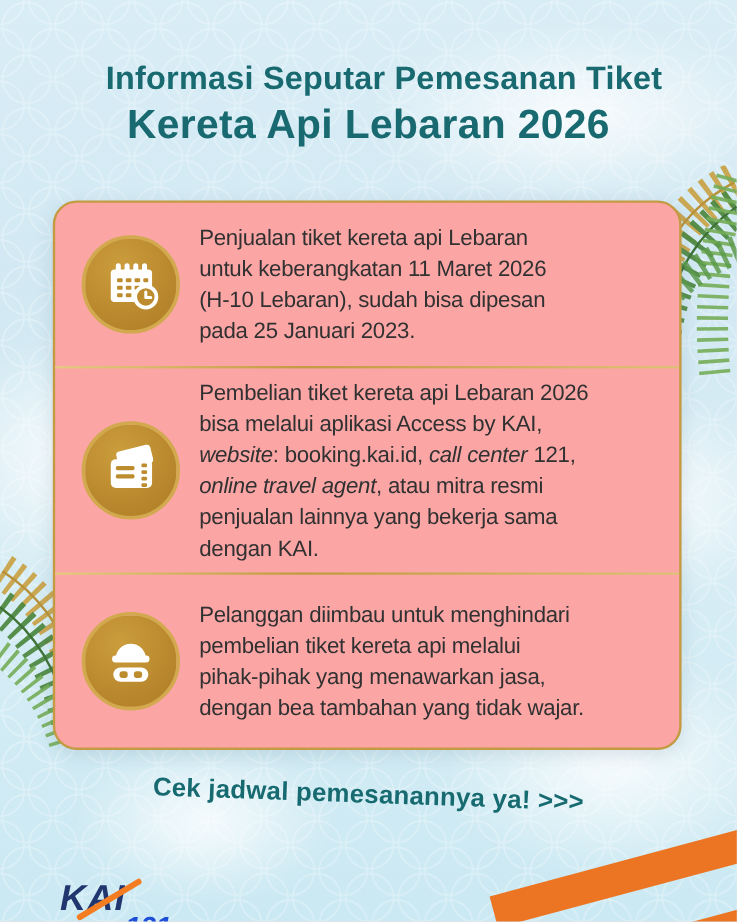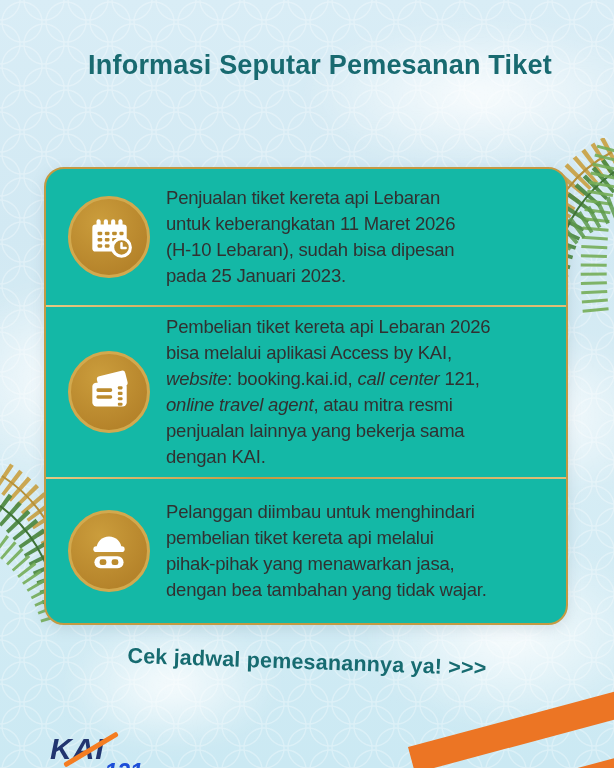--- a/index.html
+++ b/index.html
@@ -25,21 +25,21 @@
   .stripe{position:absolute;background:#ec7524;z-index:2;transform-origin:top left;}
   .stripe.s1{left:408px;top:747px;width:320px;height:27px;transform:rotate(-15deg);}
   .stripe.s2{left:503px;top:788px;width:260px;height:40px;transform:rotate(-15deg);}
 
   .poster-header{position:absolute;left:0;top:50px;width:614px;text-align:center;z-index:4;color:#186a70;}
   .title-line1{font-size:27px;font-weight:600;letter-spacing:.2px;padding-left:26px;}
   .title-line2{font-size:34px;font-weight:800;letter-spacing:.3px;margin-top:4px;}
 
   .info-card{
     position:absolute;left:44px;top:167px;width:524px;height:458px;z-index:3;
-    background:#14b8a6;border:2px solid #c49a43;border-radius:20px;box-sizing:border-box;
+    background:#fca5a5;border:2px solid #c49a43;border-radius:20px;box-sizing:border-box;
     box-shadow:0 4px 14px rgba(90,120,140,.18);
     display:flex;flex-direction:column;overflow:hidden;
   }
   .card-row{display:flex;align-items:center;gap:16px;padding:0 14px 0 22px;}
   .card-row.r1{height:136px;}
   .card-row.r2{height:170px;}
   .card-row.r3{height:144px;border-radius:10px;}
   .divider{height:2px;background:linear-gradient(90deg,#e6c883,#c49a43 40%,#e0bf78);}
 
   .icon-badge{
@@ -104,20 +104,21 @@
   <path d="M0,58 C28,78 50,112 58,156" stroke="#4f8a43" stroke-width="30" stroke-dasharray="4 7" fill="none" opacity="0.95"></path>
   <path d="M0,58 C28,78 50,112 58,156" stroke="#3f7336" stroke-width="2" fill="none"></path>
   <path d="M0,96 C22,112 42,138 52,172" stroke="#74ad58" stroke-width="22" stroke-dasharray="3 6" fill="none" opacity="0.9"></path>
 </svg>
 
 <div class="stripe s1"></div>
 <div class="stripe s2"></div>
 
 <div class="poster-header">
   <div class="title-line1">Informasi Seputar Pemesanan Tiket</div>
+  <div class="title-line2">Kereta Api Lebaran 2026</div>
 </div>
 
 <div class="info-card">
 
   <div class="card-row r1">
     <div class="icon-badge">
       <svg width="50" height="50" viewBox="0 0 48 48" aria-hidden="true">
         <rect x="12" y="7" width="4" height="8" rx="2" fill="#fff"></rect>
         <rect x="19" y="7" width="4" height="8" rx="2" fill="#fff"></rect>
         <rect x="26" y="7" width="4" height="8" rx="2" fill="#fff"></rect>

